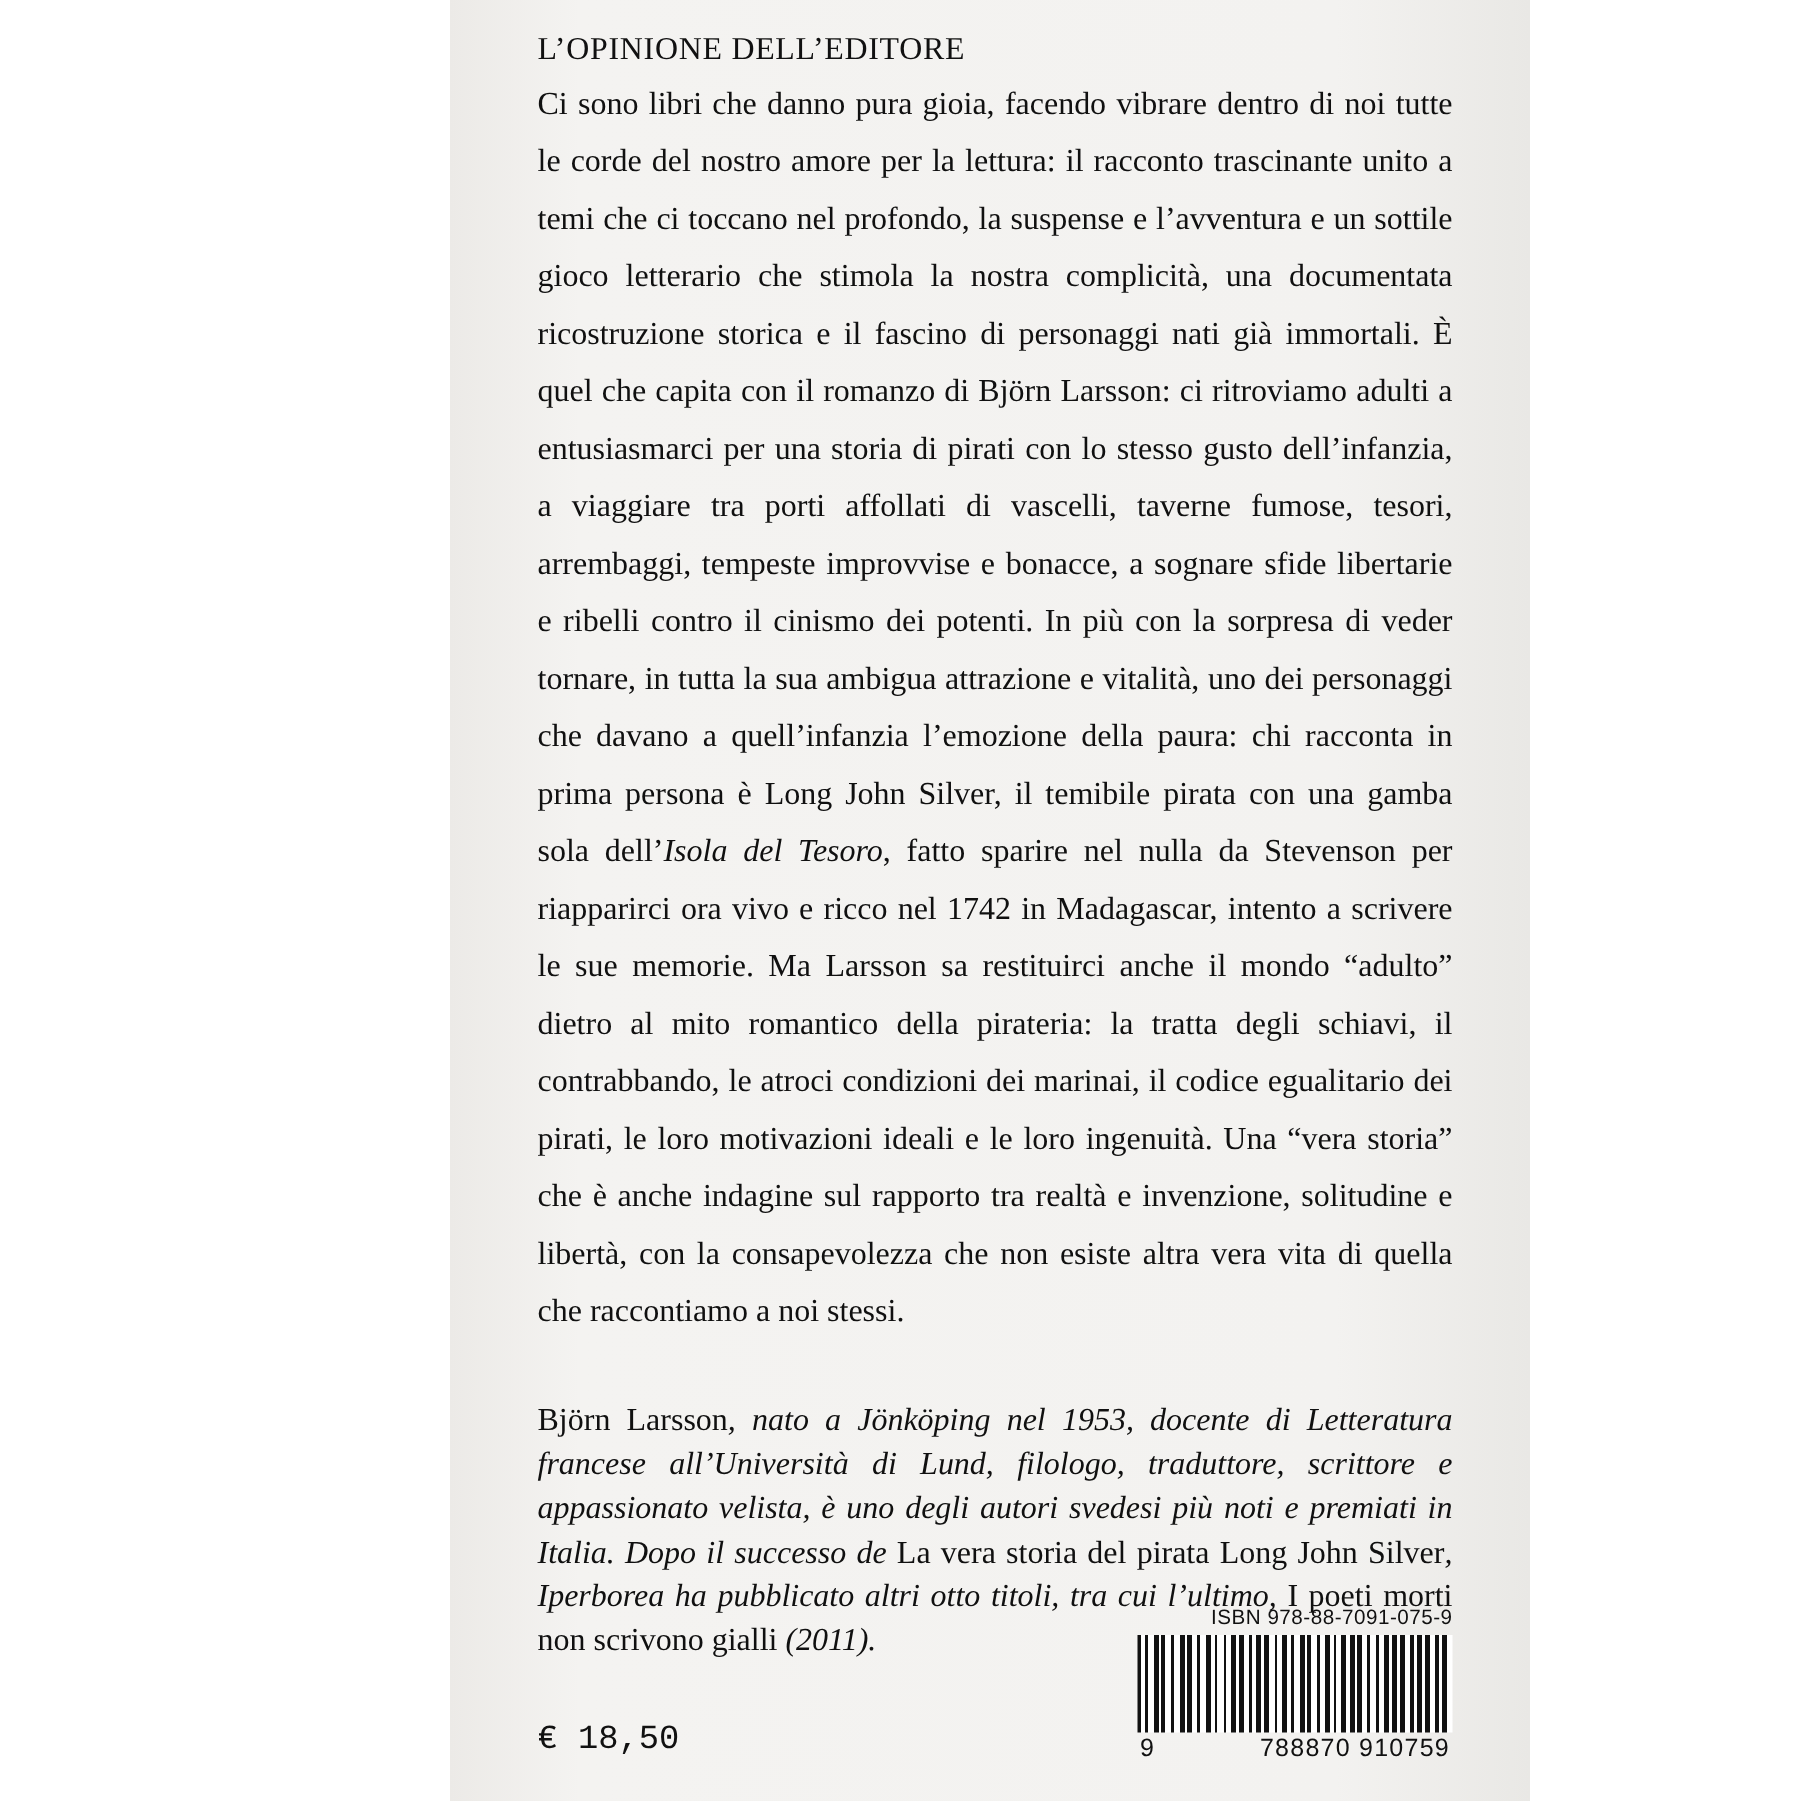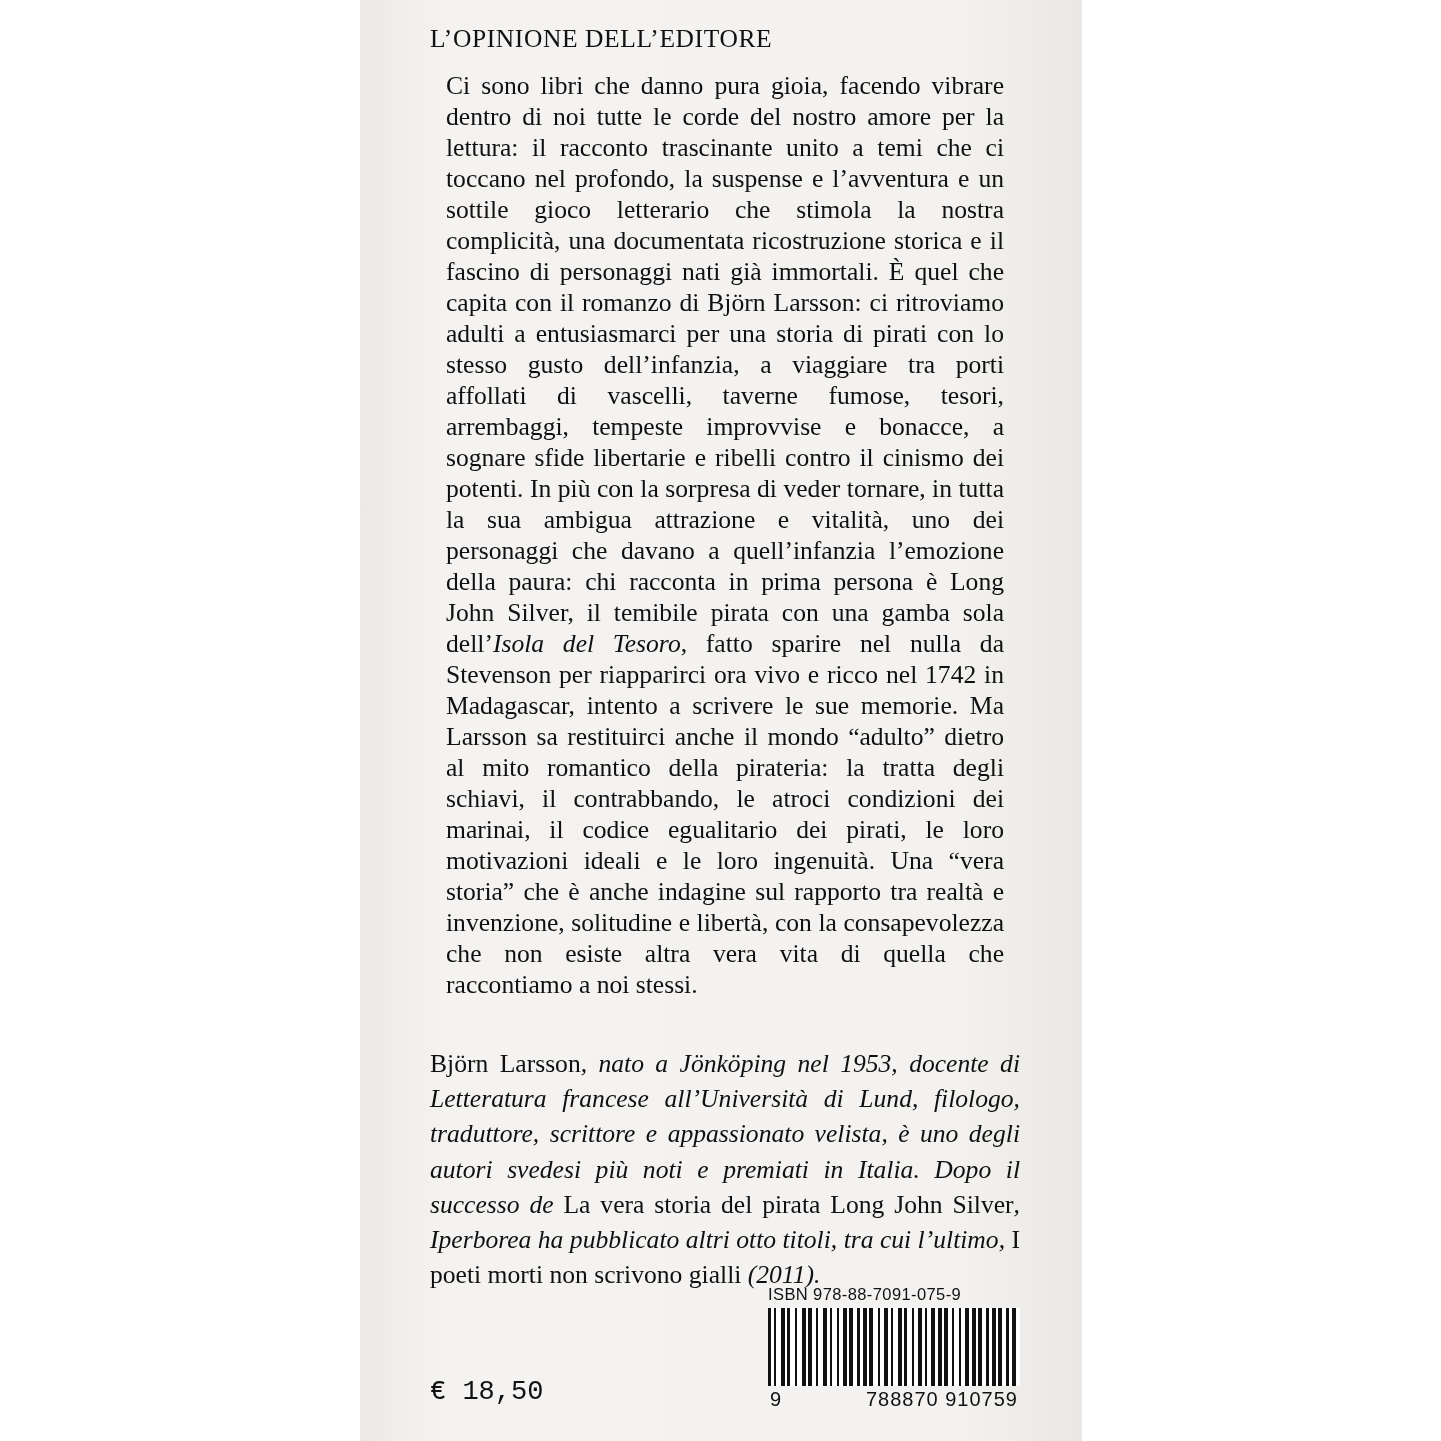--- a/index.html
+++ b/index.html
@@ -10,21 +10,21 @@
   body {
     width: 1441px;
     height: 1441px;
     overflow: hidden;
     font-family: "Liberation Serif", serif;
   }
   .page {
     position: absolute;
     left: 360px;
     top: 0;
-    width: 722px;
+    width: 864px;
     height: 1441px;
     background: #f2f2f0;
     box-sizing: border-box;
     padding: 0;
   }
   .page::before {
     
     content: "";
     position: absolute;
     inset: 0;
@@ -39,26 +39,26 @@
     font-family: "Liberation Serif", serif;
     font-size: 25.5px;
     letter-spacing: 0.6px;
     color: #111;
     margin: 8px 0 6px 0;
     font-weight: 400;
   }
   .blurb {
     font-family: "Liberation Serif", serif;
     font-size: 25.6px;
-    line-height: 31px;
+    line-height: 46px;
     color: #101010;
     text-align: justify;
     text-justify: inter-word;
     hyphens: auto;
-    margin: 16px;
+    margin: 0;
   }
   .blurb .it {
     font-style: italic;
   }
   .bio {
     font-family: "Liberation Serif", serif;
     font-size: 25.6px;
     line-height: 35.2px;
     color: #101010;
     text-align: justify;
@@ -66,21 +66,21 @@
     font-style: italic;
   }
   .bio .rom {
     font-style: normal;
   }
   .isbn-block {
     position: absolute;
     right: 62px;
     bottom: 30px;
     width: 252px;
-    text-align: left;
+    text-align: right;
   }
   .isbn-text {
     font-family: "Liberation Sans", sans-serif;
     font-size: 16.5px;
     letter-spacing: 0.4px;
     color: #111;
     margin-bottom: 4px;
   }
   .barcode {
     height: 78px;

